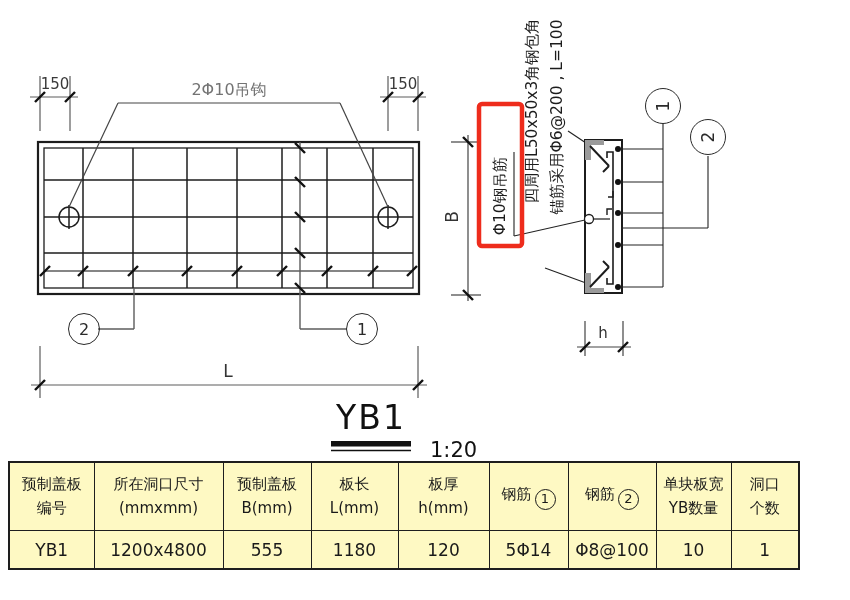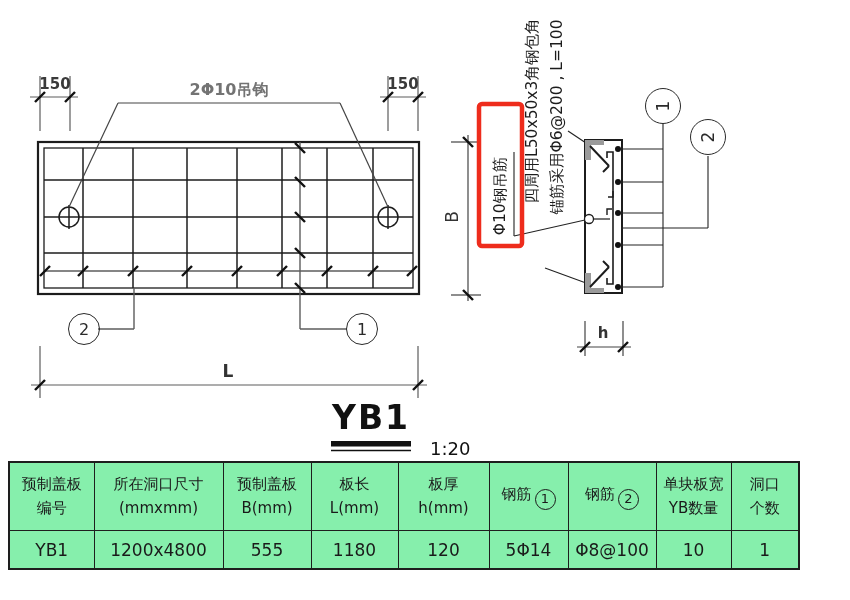--- a/index.html
+++ b/index.html
@@ -2,40 +2,40 @@
 <html><head>
 <meta charset="utf-8">
 <style>
   html,body{margin:0;padding:0;background:#ffffff;}
   .canvas{
     position:relative;width:850px;height:600px;background:#ffffff;overflow:hidden;
     font-family:"DejaVu Sans","Liberation Sans",sans-serif;color:#1c1c1c;
   }
   svg.lines{position:absolute;left:0;top:0;}
   .txt{position:absolute;white-space:nowrap;color:#737373;}
-  .ctr{text-align:center;font-weight:bold;}
+  .ctr{text-align:center;}
   .vtext{position:absolute;white-space:nowrap;transform:translate(-50%,-50%) rotate(-90deg);color:#1c1c1c;}
   .dimtxt{color:#3a3a3a;}
   .balloon{
     position:absolute;border:1.4px solid #2a2a2a;border-radius:50%;
     display:flex;align-items:center;justify-content:center;background:transparent;
     font-size:16px;color:#2a2a2a;box-sizing:border-box;
   }
   .balloon.b30{width:32px;height:32px;}
   .balloon.b36{width:36px;height:36px;font-size:17px;}
   .balloon.rot span{display:inline-block;transform:rotate(-90deg);}
   .ybtitle{font-size:33px;letter-spacing:2px;color:#111;}
-  .scale{font-size:18px;color:#111;}
+  .scale{font-size:21px;color:#111;}
   .ltxt{font-size:17px;color:#333;}
   .stxt{font-size:15px;}
   .ntxt{font-size:15.5px;}
   
   table.spec{
     position:absolute;left:8px;top:461px;width:790px;height:104px;
-    border-collapse:collapse;table-layout:fixed;background:#86efac;
+    border-collapse:collapse;table-layout:fixed;background:#fef9c3;
   }
   table.spec th,table.spec td{
     border:1.5px solid #1e1e1e;text-align:center;vertical-align:middle;
     font-weight:normal;padding:0;color:#1a1a1a;overflow:hidden;
   }
   table.spec{border:2.2px solid #1e1e1e;}
   table.spec th{font-size:15px;line-height:1.55;height:67px;}
   table.spec td{font-size:17px;height:37px;}
   .circnum{
     display:inline-flex;align-items:center;justify-content:center;

